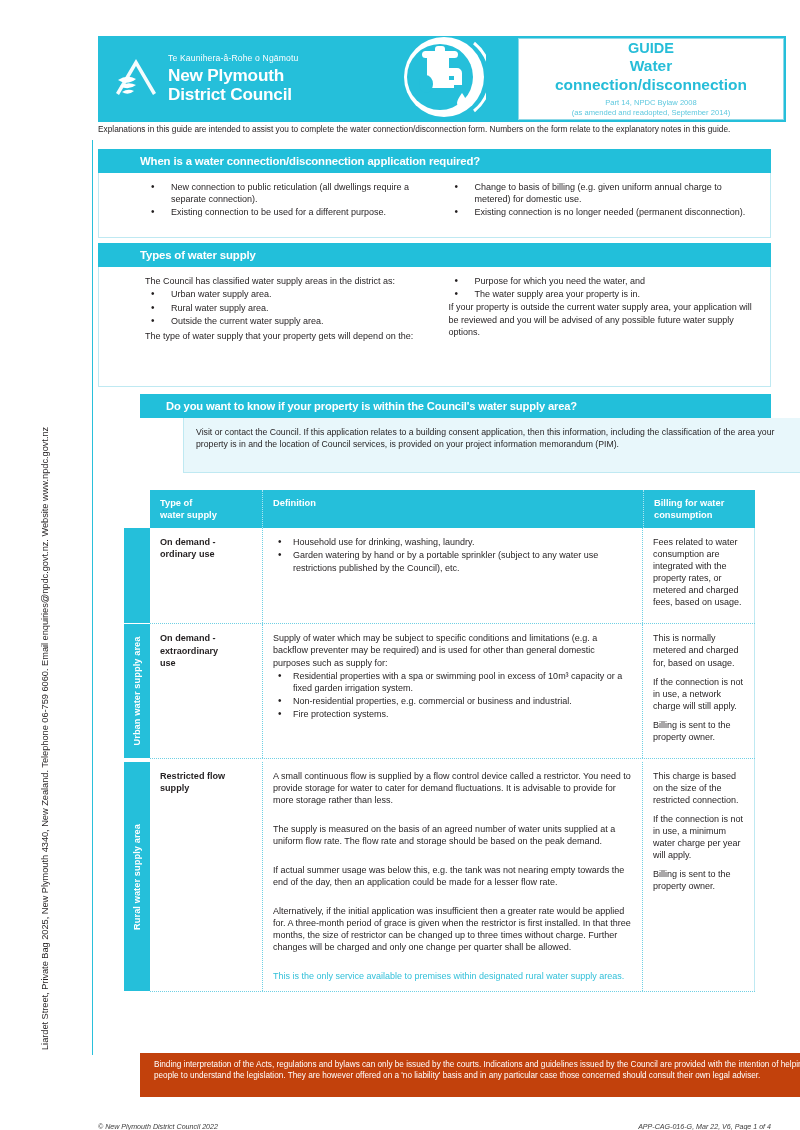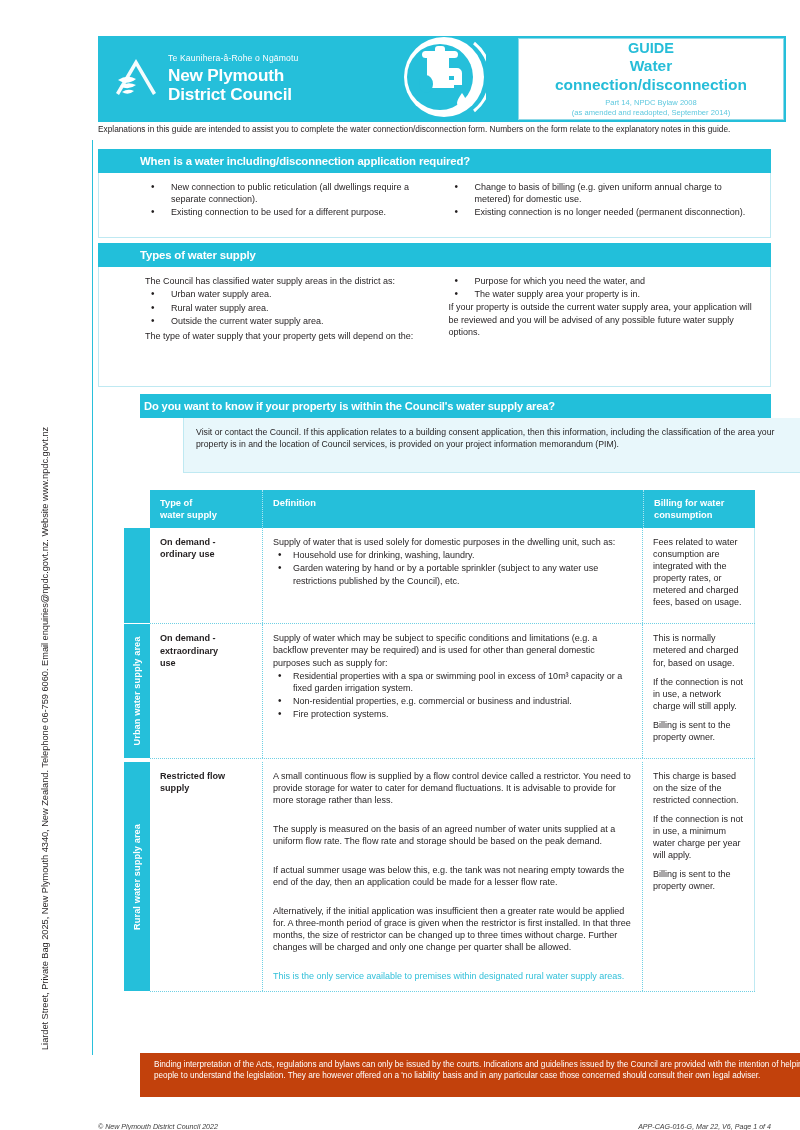--- a/index.html
+++ b/index.html
@@ -152,21 +152,21 @@
   #panel-when { left: 0px; top: 173px; width: 673px; height: 65px;
                 border: 1px solid #bfe9f2; border-top: none; }
 
   
   #bar-types { left: 0px; top: 243px; width: 673px; height: 24px; }
   #panel-types { left: 0px; top: 267px; width: 673px; height: 120px;
                  border: 1px solid #bfe9f2; border-top: none; }
 
   
   #bar-know { left: 42px; top: 394px; width: 631px; height: 24px;
-              padding-left: 4px; font-size: 11.2px; }
+              padding-left: 26px; font-size: 11.2px; }
   #panel-know { left: 42px; top: 418px; width: 631px; height: 55px;
                 background: #e8f7fb; border: 1px solid #bfe9f2; border-top: none;
                 padding: 8px 12px 0 12px; margin-left: 43px; }
   #panel-know .ktext { font-size: 8.7px; line-height: 1.42; }
 
   .two-col {
     display: flex;
     padding: 8px 0 0 0;
     height: 100%;
   }
@@ -328,21 +328,21 @@
       <div class="guide-title">connection/disconnection</div>
       <div class="guide-sub">
         <div>Part 14, NPDC Bylaw 2008</div>
         <div>(as amended and readopted, September 2014)</div>
       </div>
     </div>
   </div>
 
   <div class="intro-note">Explanations in this guide are intended to assist you to complete the water connection/disconnection form. Numbers on the form relate to the explanatory notes in this guide.</div>
 
-  <div class="bar" id="bar-when">When is a water including/disconnection application required?</div>
+  <div class="bar" id="bar-when">When is a water connection/disconnection application required?</div>
   <div class="panel" id="panel-when">
     <div class="two-col">
       <div class="col">
         <ul class="bl">
           <li>New connection to public reticulation (all dwellings require a separate connection).</li>
           <li>Existing connection to be used for a different purpose.</li>
         </ul>
       </div>
       <div class="col right">
         <ul class="bl">
@@ -400,21 +400,20 @@
     <div class="tbl-row body-row">
       <div class="spine">
         
       </div>
       <div class="cells">
         <div class="c1">
           <div>On demand -</div>
           <div>ordinary use</div>
         </div>
         <div class="c2">
-          <p class="tight">Supply of water that is used solely for domestic purposes in the dwelling unit, such as:</p>
           <ul class="bl">
             <li>Household use for drinking, washing, laundry.</li>
             <li>Garden watering by hand or by a portable sprinkler (subject to any water use restrictions published by the Council), etc.</li>
           </ul>
         </div>
         <div class="c3">
           <p class="tight">Fees related to water consumption are integrated with the property rates, or metered and charged fees, based on usage.</p>
         </div>
       </div>
     </div>

